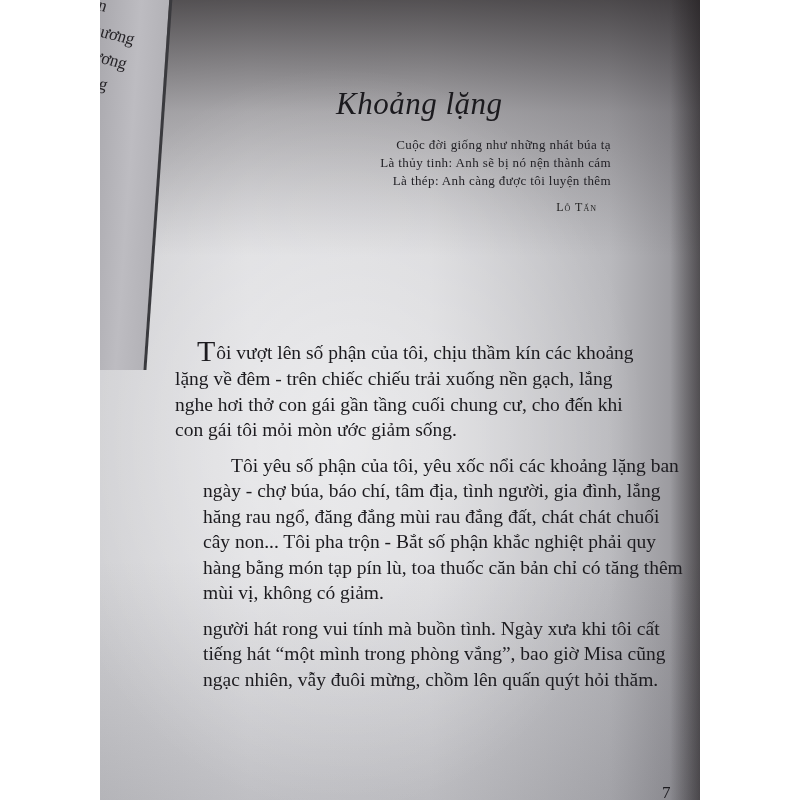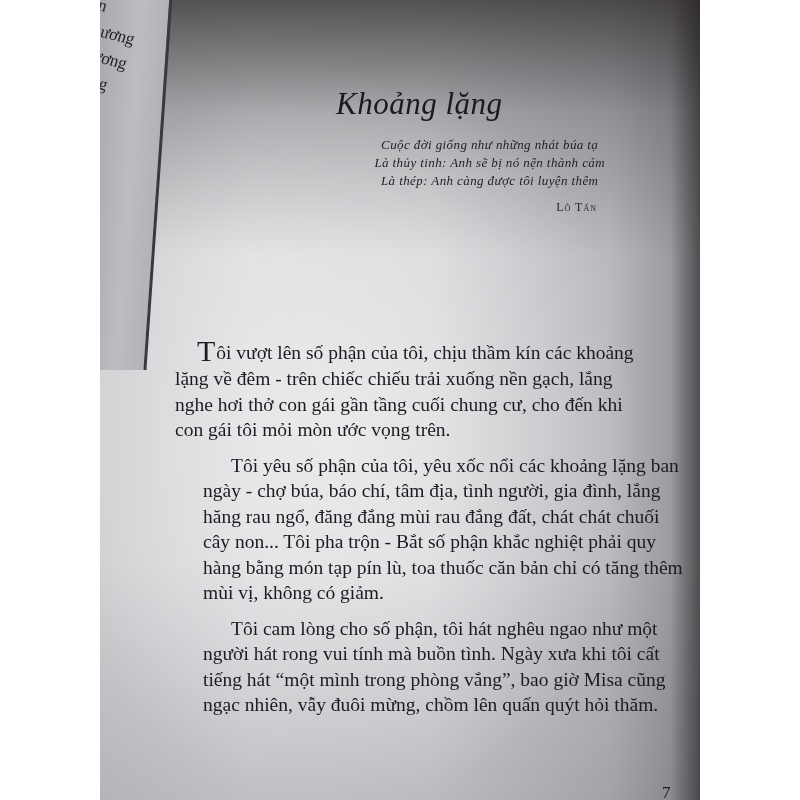--- a/index.html
+++ b/index.html
@@ -42,22 +42,22 @@
       position: absolute; right: 0; top: 0; width: 30px; height: 800px;
       background: linear-gradient(90deg, rgba(50,45,48,0.0) 0%, rgba(30,26,28,0.55) 100%);
       z-index: 1;
     }
     .content { position: absolute; inset: 0; z-index: 3; color: #1d1c20; padding-left: 39px; }
     .title {
       position: absolute; left: 236px; top: 86px;
       font-style: italic; font-size: 31px; letter-spacing: 0.5px; color: #1b1a1e;
     }
     .epigraph {
-      position: absolute; right: 95px; top: 136px; text-align: center;
-      font-style: italic; font-size: 13px; line-height: 18px; color: #232227;
+      position: absolute; right: 89px; top: 136px; text-align: right;
+      font-size: 13px; line-height: 18px; color: #232227;
       letter-spacing: 0.4px;
     }
     .author {
       position: absolute; right: 103px; top: 200px;
       font-size: 12px; font-variant: small-caps; letter-spacing: 1px; color: #222;
     }
     .body-text {
       position: absolute; left: 75px; top: 312px; width: 505px;
       font-size: 19.5px; line-height: 25.5px; color: #1c1b1f;
       text-align: justify;
@@ -99,32 +99,31 @@
       <div>Là thủy tinh: Anh sẽ bị nó nện thành cám</div>
       <div>Là thép: Anh càng được tôi luyện thêm</div>
     </div>
     <div class="author">Lỗ Tấn</div>
 
     <div class="body-text">
       <div class="para first">
         <span class="line"><span class="dropcap">T</span><span>ôi vượt lên số phận của tôi, chịu thầm kín các khoảng</span></span>
         <span class="line">lặng về đêm - trên chiếc chiếu trải xuống nền gạch, lắng</span>
         <span class="line">nghe hơi thở con gái gần tầng cuối chung cư, cho đến khi</span>
-        <span class="line">con gái tôi mỏi mòn ước vọng trên.</span>
+        <span class="line">con gái tôi mỏi mòn ước giảm sống.</span>
       </div>
       <div class="para">
         <span class="line" style="padding-left:28px">Tôi yêu số phận của tôi, yêu xốc nổi các khoảng lặng ban</span>
         <span class="line">ngày - chợ búa, báo chí, tâm địa, tình người, gia đình, lắng</span>
         <span class="line">hăng rau ngổ, đăng đắng mùi rau đắng đất, chát chát chuối</span>
         <span class="line">cây non... Tôi pha trộn - Bắt số phận khắc nghiệt phải quy</span>
         <span class="line">hàng bằng món tạp pín lù, toa thuốc căn bản chỉ có tăng thêm</span>
         <span class="line">mùi vị, không có giảm.</span>
       </div>
       <div class="para">
-        <span class="line" style="padding-left:28px">Tôi cam lòng cho số phận, tôi hát nghêu ngao như một</span>
         <span class="line">người hát rong vui tính mà buồn tình. Ngày xưa khi tôi cất</span>
         <span class="line">tiếng hát “một mình trong phòng vắng”, bao giờ Misa cũng</span>
         <span class="line">ngạc nhiên, vẫy đuôi mừng, chồm lên quấn quýt hỏi thăm.</span>
       </div>
     </div>
 
     <div class="page-number">7</div>
   </div>
 </div>
 

